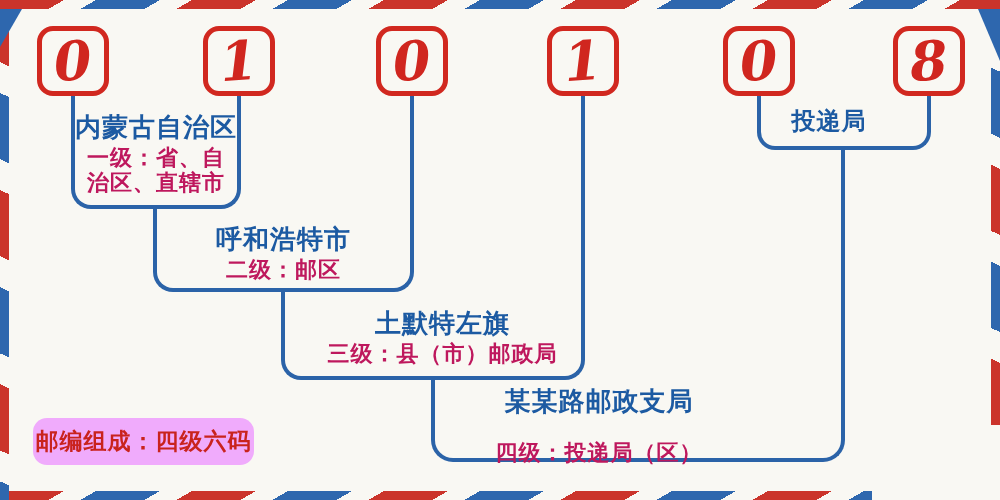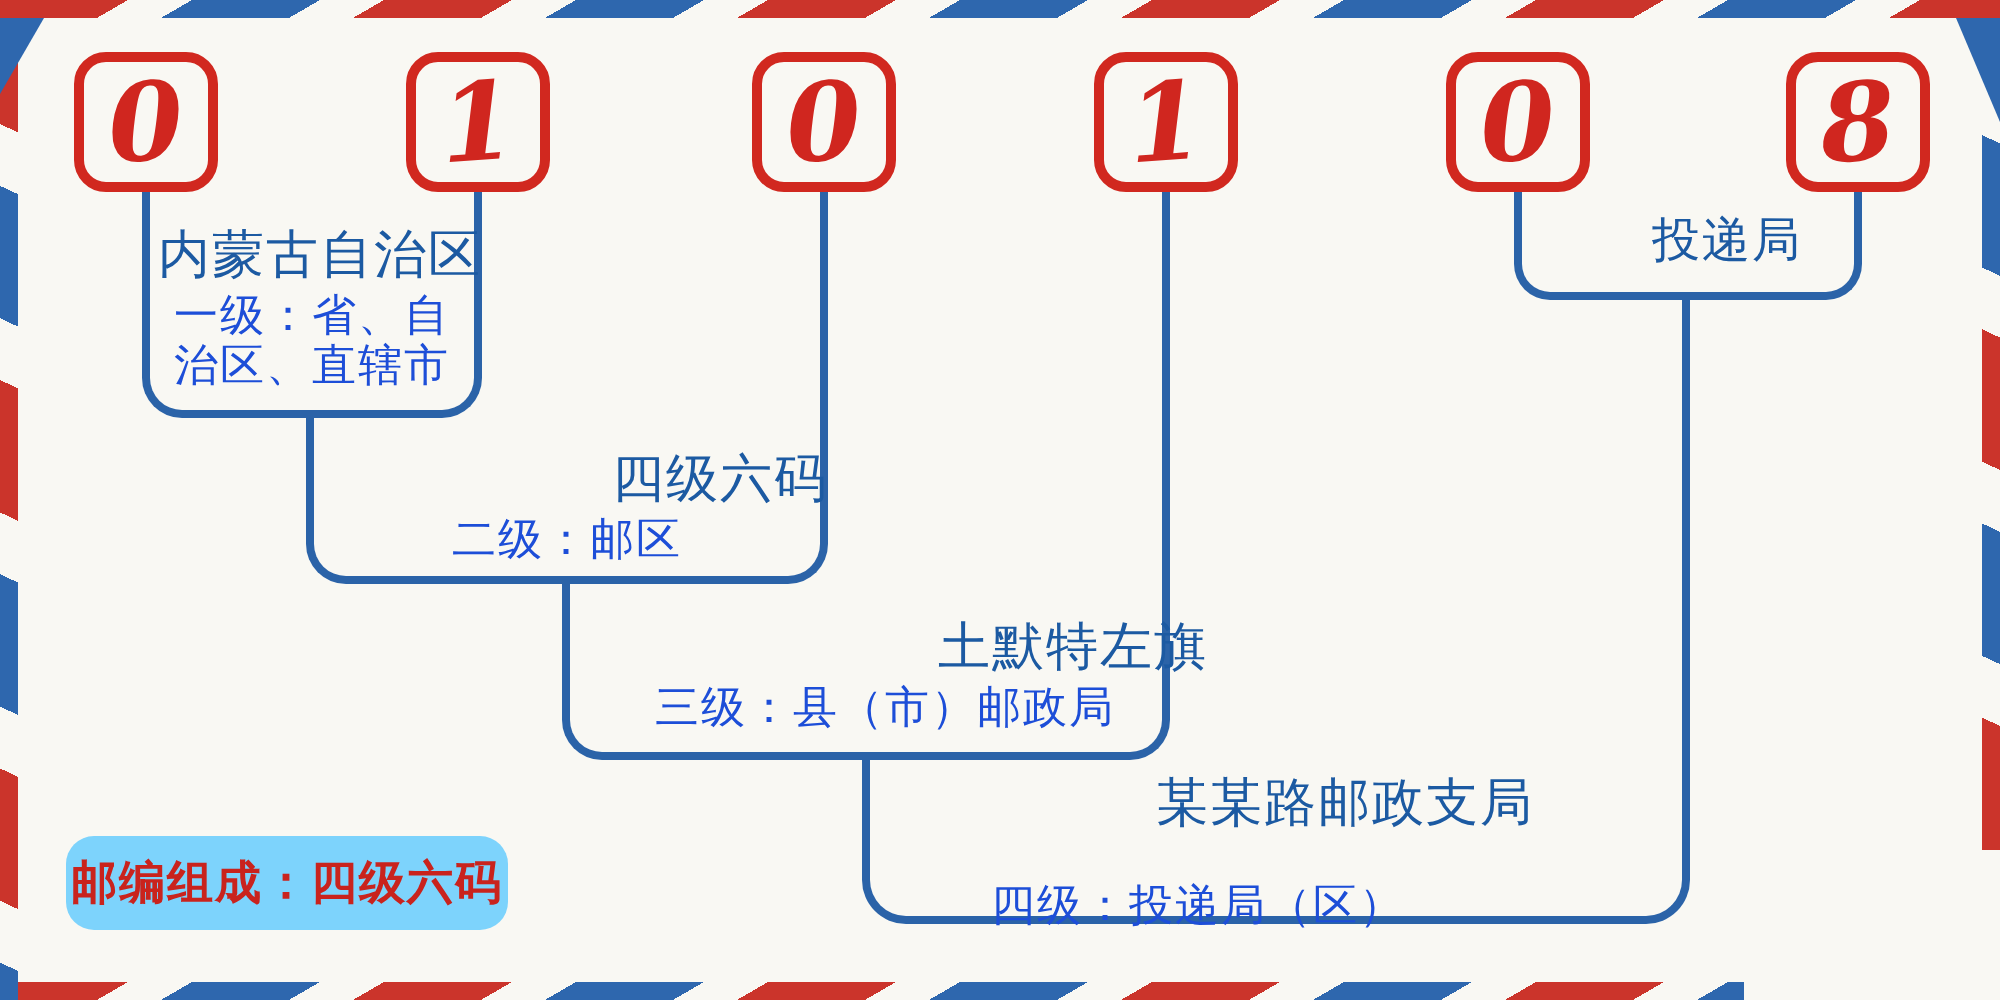--- a/index.html
+++ b/index.html
@@ -69,33 +69,33 @@
     border-left:4px solid #2b63a8;
     border-right:4px solid #2b63a8;
     border-bottom:4px solid #2b63a8;
     border-bottom-left-radius:20px;
     border-bottom-right-radius:20px;
     box-sizing:border-box;
   }
   
   .level-label{position:absolute;text-align:center;}
   .level-title{
-    font-size:26px;font-weight:normal;color:#1c5aa2;
-    line-height:30px;letter-spacing:1px;text-align:right;
+    font-size:26px;font-weight:bold;color:#1c5aa2;
+    line-height:30px;letter-spacing:1px;
   }
   .level-desc{
-    font-size:22px;font-weight:normal;color:#1d4ed8;
+    font-size:22px;font-weight:bold;color:#be185d;
     line-height:25px;letter-spacing:1px;
     white-space:pre-line;margin-top:3px;
   }
   .gap-desc{margin-top:24px;}
   
   .badge{
     position:absolute;left:33px;top:418px;width:221px;height:47px;
-    background:#7dd3fc;border-radius:14px;
+    background:#f0abfc;border-radius:14px;
     display:flex;align-items:center;justify-content:center;
     font-size:23px;font-weight:bold;color:#c9231d;letter-spacing:1px;
   }
 </style>
 </head>
 <body>
 
 <div class="stage">
 
   <div class="band band-top"></div>
@@ -140,21 +140,21 @@
 
   <div class="bracket" style="left:431px;top:376px;width:414px;height:86px;border-bottom-left-radius:22px;border-bottom-right-radius:22px"></div>
 
   <div class="level-label" style="left:71px;top:112px;width:170px">
     <div class="level-title">内蒙古自治区</div>
     <div class="level-desc">一级：省、自
 治区、直辖市</div>
   </div>
 
   <div class="level-label" style="left:153px;top:224px;width:261px">
-    <div class="level-title">四级六码</div>
+    <div class="level-title">呼和浩特市</div>
     <div class="level-desc">二级：邮区</div>
   </div>
 
   <div class="level-label" style="left:281px;top:308px;width:323px">
     <div class="level-title">土默特左旗</div>
     <div class="level-desc">三级：县（市）邮政局</div>
   </div>
 
   <div class="level-label" style="left:431px;top:386px;width:336px">
     <div class="level-title">某某路邮政支局</div>

